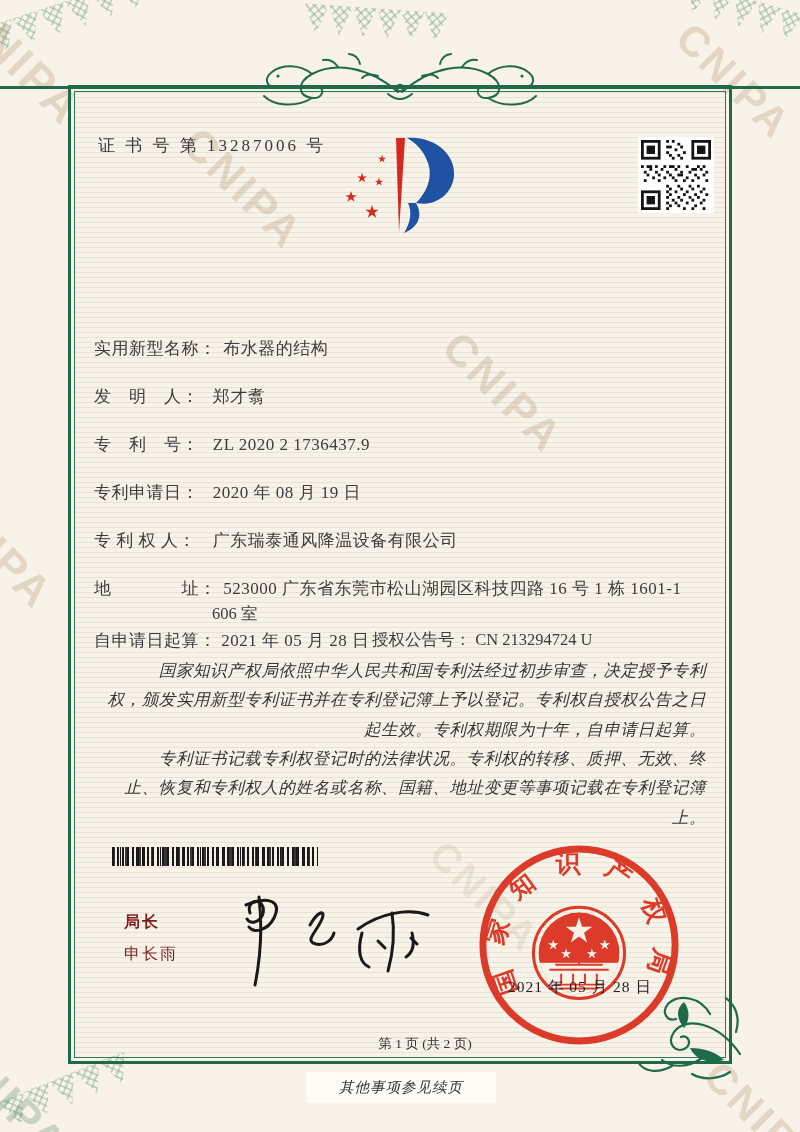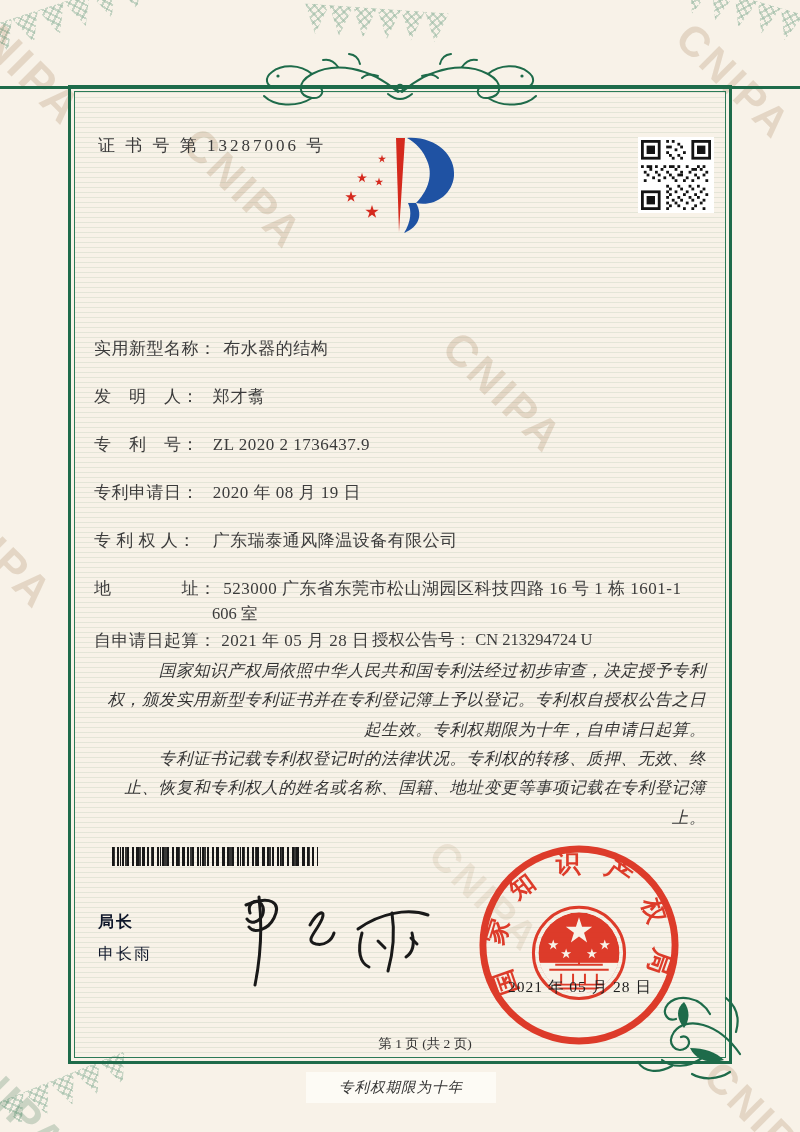--- a/index.html
+++ b/index.html
@@ -41,22 +41,22 @@
   .body-text{position:absolute;left:98px;top:656px;width:608px;font-size:16.5px;line-height:1.78;
     color:#353535;font-style:italic;letter-spacing:.6px;text-align:right;}
   .body-text p{margin:0;text-indent:2em;}
 
   .barcode{position:absolute;left:112px;top:847px;width:206px;height:19px;
     background:
       repeating-linear-gradient(90deg,#181818 0 2px,transparent 2px 5px),
       repeating-linear-gradient(90deg,#181818 0 1px,transparent 1px 8px),
       repeating-linear-gradient(90deg,rgba(24,24,24,.85) 0 3px,transparent 3px 13px);}
 
-  .official{position:absolute;left:98px;font-family:"Liberation Sans","DejaVu Sans",sans-serif;
-    font-size:16px;color:#0f172a;letter-spacing:2px;}
+  .official{position:absolute;left:124px;font-family:"Liberation Sans","DejaVu Sans",sans-serif;
+    font-size:16px;color:#7f1d1d;letter-spacing:2px;}
 
   .sig-svg{position:absolute;left:212px;top:893px;}
   .seal-svg{position:absolute;left:474px;top:840px;opacity:.95;}
   .seal-date{position:absolute;left:492px;top:977px;width:176px;text-align:center;
     font-size:15.5px;color:#1f1f1f;letter-spacing:1px;z-index:5;}
 
   .page-num{position:absolute;left:0;top:1035px;width:800px;text-align:center;font-size:13.5px;color:#333;padding-left:25px;}
   .cont-note{position:absolute;left:306px;top:1072px;width:190px;padding:6px 0;text-align:center;
     background:#fdfbf5;font-size:14.5px;color:#333;font-style:italic;letter-spacing:1px;}
 
@@ -328,14 +328,14 @@
             <path d="M0,6 V12"></path>
           </g>
         </g>
       </g>
     </svg>
     <div class="seal-date">2021 年 05 月 28 日</div>
 
     <div class="page-num">第 1 页 (共 2 页)</div>
   </div>
 
-  <div class="cont-note">专利权期限为十年</div>
+  <div class="cont-note">其他事项参见续页</div>
 </div>
 
 </body></html>

